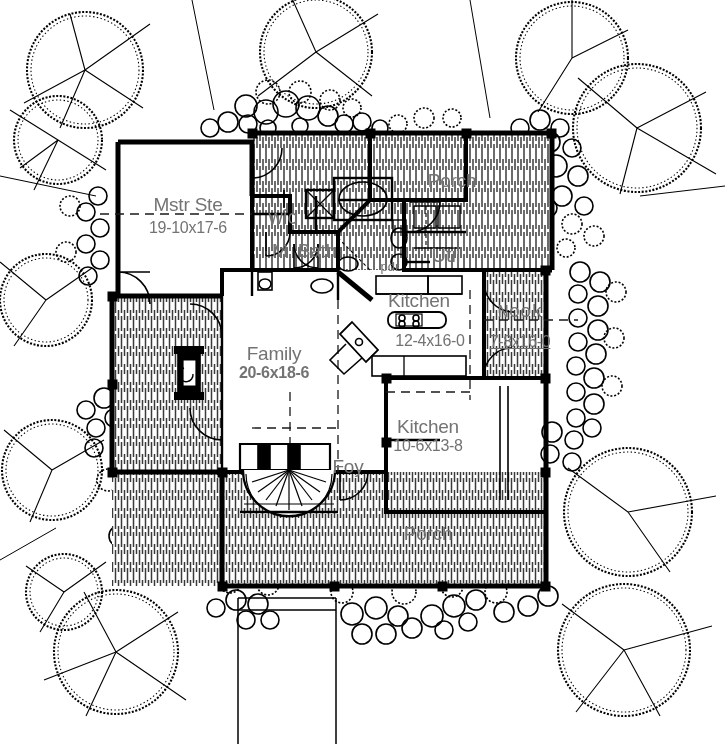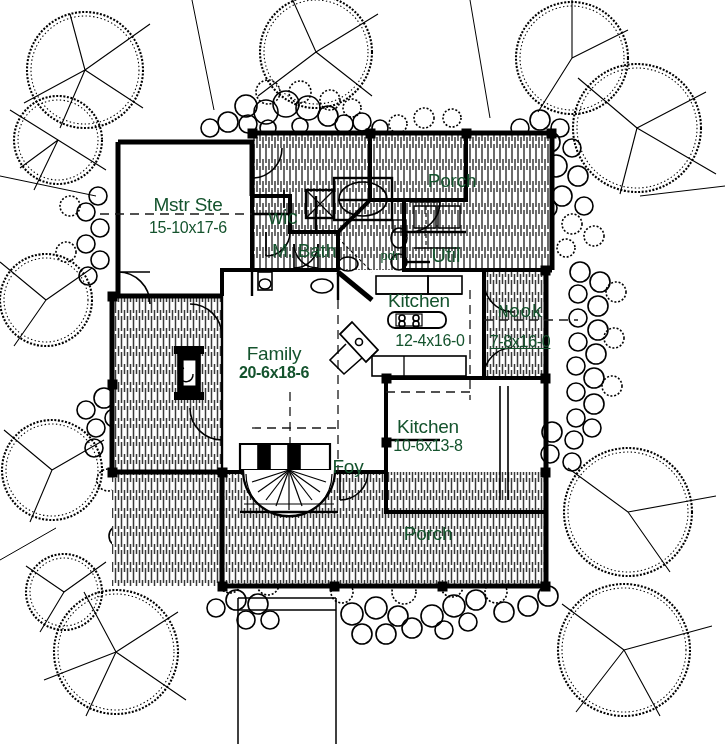--- a/index.html
+++ b/index.html
@@ -1,23 +1,23 @@
 <!DOCTYPE html>
 <html><head>
 <meta charset="utf-8">
 <style>
   html,body{margin:0;padding:0;background:#ffffff;}
   body{width:725px;height:744px;overflow:hidden;font-family:"Liberation Sans",sans-serif;}
   #plan{position:relative;width:725px;height:744px;background:#fff;}
   #plan svg{position:absolute;left:0;top:0;}
-  .lbl{position:absolute;color:#14532d;font-family:"Liberation Sans",sans-serif;white-space:nowrap;text-align:right;}
+  .lbl{position:absolute;color:#737373;font-family:"Liberation Sans",sans-serif;white-space:nowrap;text-align:right;}
   .rm-name{font-size:19px;font-weight:400;letter-spacing:-0.2px;}
   .rm-dim{font-size:16px;font-weight:400;letter-spacing:-0.3px;}
   .rm-sm{font-size:20px;}
-  .rm-xs{font-size:13px;}
+  .rm-xs{font-size:13px;margin-top:11px;}
   .ctr{transform:translateX(-50%);}
 </style>
 </head>
 <body>
 
 <div id="plan">
 
 <svg width="725" height="744" viewBox="0 0 725 744">
   <defs>
 
@@ -472,21 +472,21 @@
   <g stroke="#000" stroke-width="1" fill="none">
     <path d="M0 176 L96 196"></path>
     <path d="M0 560 L56 528"></path>
     <path d="M640 196 L725 186"></path>
     <path d="M192 0 L214 110"></path>
     <path d="M470 0 L490 118"></path>
   </g>
 </svg>
 
 <div class="lbl rm-name ctr" style="left:188px;top:194px;">Mstr Ste</div>
-<div class="lbl rm-dim ctr" style="left:188px;top:219px;">15-10x17-6</div>
+<div class="lbl rm-dim ctr" style="left:188px;top:219px;">19-10x17-6</div>
 
 <div class="lbl rm-sm ctr" style="left:283px;top:206px;">wic</div>
 <div class="lbl rm-name ctr" style="left:304px;top:240px;">M. Bath</div>
 <div class="lbl rm-xs ctr" style="left:390px;top:248px;">pdr</div>
 <div class="lbl rm-sm ctr" style="left:446px;top:230px;margin-top:14px;">Util</div>
 
 <div class="lbl rm-name ctr" style="left:452px;top:170px;">Porch</div>
 
 <div class="lbl rm-name ctr" style="left:419px;top:290px;">Kitchen</div>
 <div class="lbl rm-dim ctr" style="left:430px;top:332px;">12-4x16-0</div>

